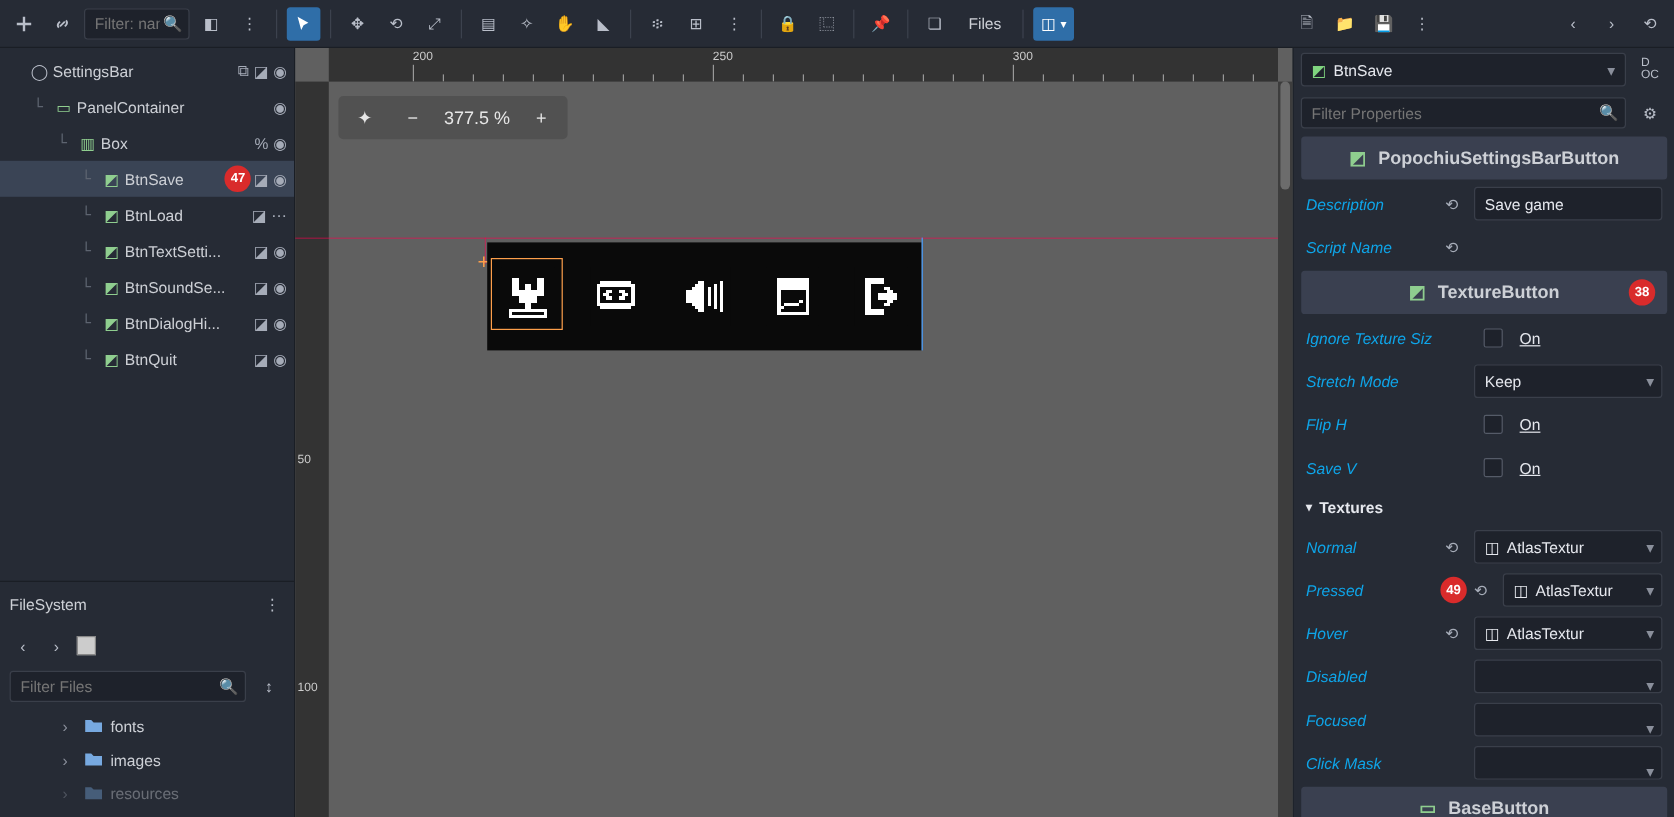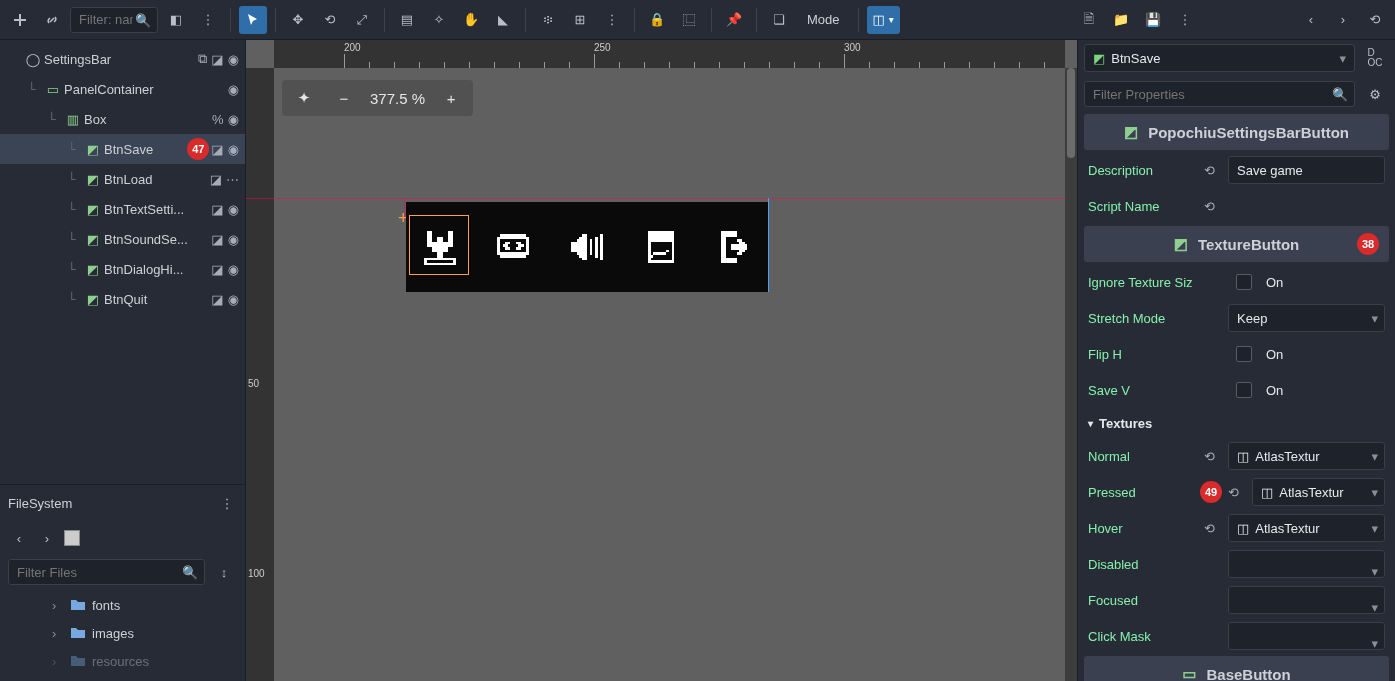--- a/index.html
+++ b/index.html
@@ -48,24 +48,24 @@
   .tb-icon svg { width:42px;height:42px; }
   .sel-outline { position:absolute; border:1px solid #fd9f4b; }
   .pink-guide { position:absolute; background: rgba(255,0,80,0.5); }
   .insp-node-row { display:flex; align-items:center; height:36px; padding:0 6px; gap:6px;}
   .node-picker { flex:1; background:#1e222b; border:1px solid #3a3f4a; border-radius:3px; height:28px; display:flex; align-items:center; padding:0 8px; gap:6px; cursor:pointer;}
   .insp-filter-row { display:flex; align-items:center; height:36px; padding:0 6px; gap:6px;}
   .insp-list { flex:1; overflow-y:auto; }
   .class-header { background:#3a4050; height:36px; display:flex; align-items:center; justify-content:center; gap:10px; font-weight:600; font-size:15px; position:relative; margin:2px 6px; border-radius:3px;}
   .class-header .badge { position:absolute; right:10px; top:7px;}
   .prop-row { display:flex; align-items:center; height:36px; padding:0 10px; gap:6px; }
-  .prop-label { width:110px; color:#86efac; white-space:nowrap; overflow:hidden; text-overflow:ellipsis;}
+  .prop-label { width:110px; color:#0ea5e9; white-space:nowrap; overflow:hidden; text-overflow:ellipsis;font-style:italic;}
   .prop-reset { width:18px; color:#a6acb8; cursor:pointer; }
   .prop-value { flex:1; background:#1e222b; border:1px solid #3a3f4a; border-radius:3px; height:28px; display:flex; align-items:center; padding:0 8px; gap:6px; color:#e6e8ee; cursor:pointer; position:relative;}
-  .prop-value.nobg { background:transparent; border:none; }
+  .prop-value.nobg { background:transparent; border:none;text-decoration:underline; }
   .prop-value .dd { position:absolute; right:6px; color:#8a8f9b; }
   .cat-header { display:flex; align-items:center; gap:6px; height:30px; padding:0 10px; font-weight:600; color:#e6e8ee; }
   .chk { width:16px;height:16px;background:#1e222b;border:1px solid #555b68;border-radius:2px;display:inline-block;margin-right:8px;}
   svg { display:block; }
   .insp-list::-webkit-scrollbar{width:10px;}
   .insp-list::-webkit-scrollbar-thumb{background:#414755;border-radius:5px;}
   .heavy { color:#e6e8ee; }
   .scroll-v { position:absolute; top:28px; right:0; bottom:0; width:12px; background:#3d3d3d;}
   .scroll-v .thumb { position:absolute; top:0; left:2px; right:2px; height:90px; background:#6c6c6c; border-radius:4px;}
   .ruler-top { position:absolute; top:0; left:28px; right:12px; height:28px; background:#333; overflow:hidden;}
@@ -112,21 +112,21 @@
   <div class="icon-btn">፨</div>
   <div class="icon-btn">⊞</div>
   <div class="icon-btn">⋮</div>
   <div class="vsep"></div>
   <div class="icon-btn">🔒</div>
   <div class="icon-btn">⿺</div>
   <div class="vsep"></div>
   <div class="icon-btn">📌</div>
   <div class="vsep"></div>
   <div class="icon-btn">❏</div>
-  <div style="flex:0 0 auto;padding:0 10px;">Mode</div>
+  <div style="flex:0 0 auto;padding:0 10px;">Files</div>
   <div class="vsep"></div>
   <div class="icon-btn active" style="width:auto;padding:0 6px;gap:4px;">◫ <span style="font-size:10px;">▾</span></div>
 
   <div style="flex:1"></div>
 
   <div class="icon-btn">🗎</div>
   <div class="icon-btn">📁</div>
   <div class="icon-btn">💾</div>
   <div class="icon-btn">⋮</div>
   <div style="width:90px"></div>

